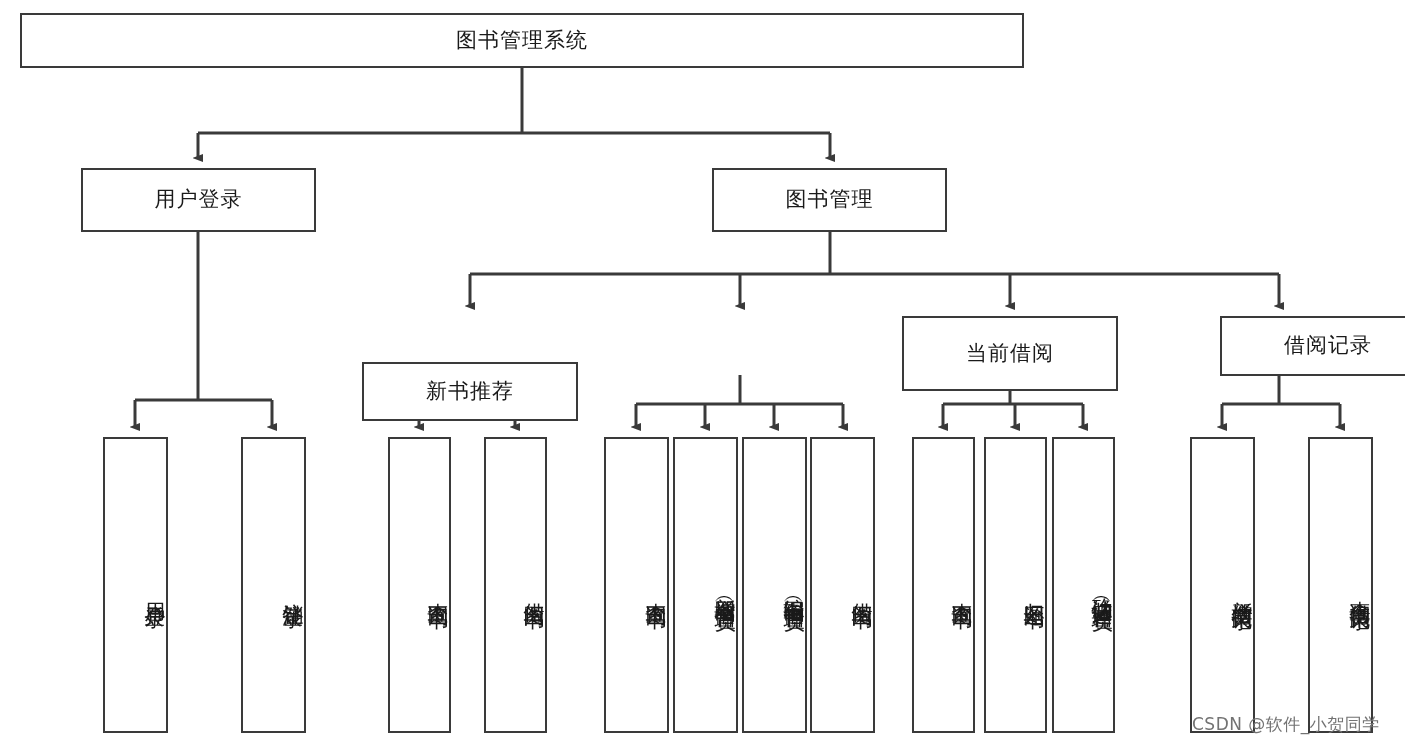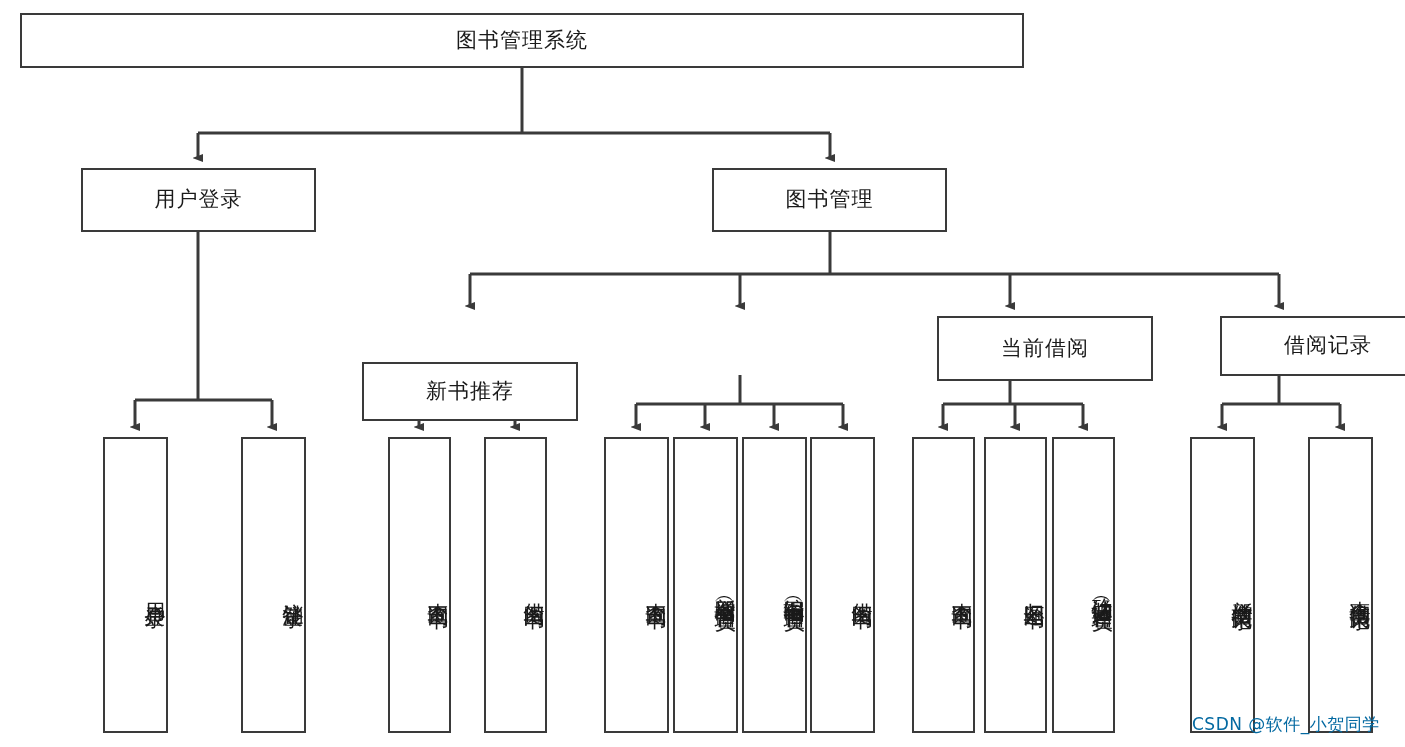--- a/index.html
+++ b/index.html
@@ -56,21 +56,21 @@
     padding-top: 10px;
   }
   .node.vertical .vlabel {
     writing-mode: vertical-rl;
     text-orientation: upright;
     display: block;
     text-align: center;
   }
   .watermark {
     position: absolute;
-    color: #0369a1;
+    color: #737373;
     font-size: 17px;
     letter-spacing: 0.5px;
     white-space: nowrap;
     z-index: 3;
   }
 </style>
 </head>
 <body>
 
 <div id="canvas">
@@ -132,21 +132,21 @@
   <div class="node horizontal" style="left:81px; top:168px; width:235px; height:64px;">
     <span>用户登录</span>
   </div>
   <div class="node horizontal" style="left:712px; top:168px; width:235px; height:64px;">
     <span>图书管理</span>
   </div>
 
   <div class="node horizontal" style="left:362px; top:316px; width:216px; height:59px;margin-top:46px;">
     <span>新书推荐</span>
   </div>
-  <div class="node horizontal" style="left:902px; top:316px; width:216px; height:65px;margin-left:35px;">
+  <div class="node horizontal" style="left:902px; top:316px; width:216px; height:75px;">
     <span>当前借阅</span>
   </div>
   <div class="node horizontal" style="left:1212px; top:316px; width:216px; height:60px;margin-left:8px;">
     <span>借阅记录</span>
   </div>
 
   <div class="node vertical" style="left:103px; top:437px; width:65px; height:296px;">
     <span class="vlabel">用户登录</span>
   </div>
   <div class="node vertical" style="left:241px; top:437px; width:65px; height:296px;">

